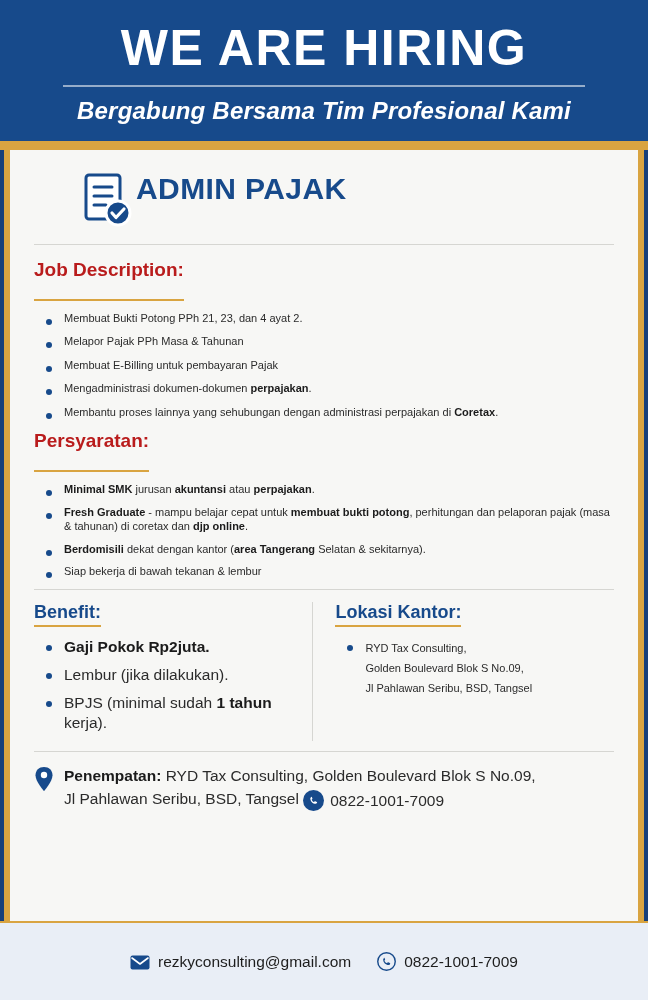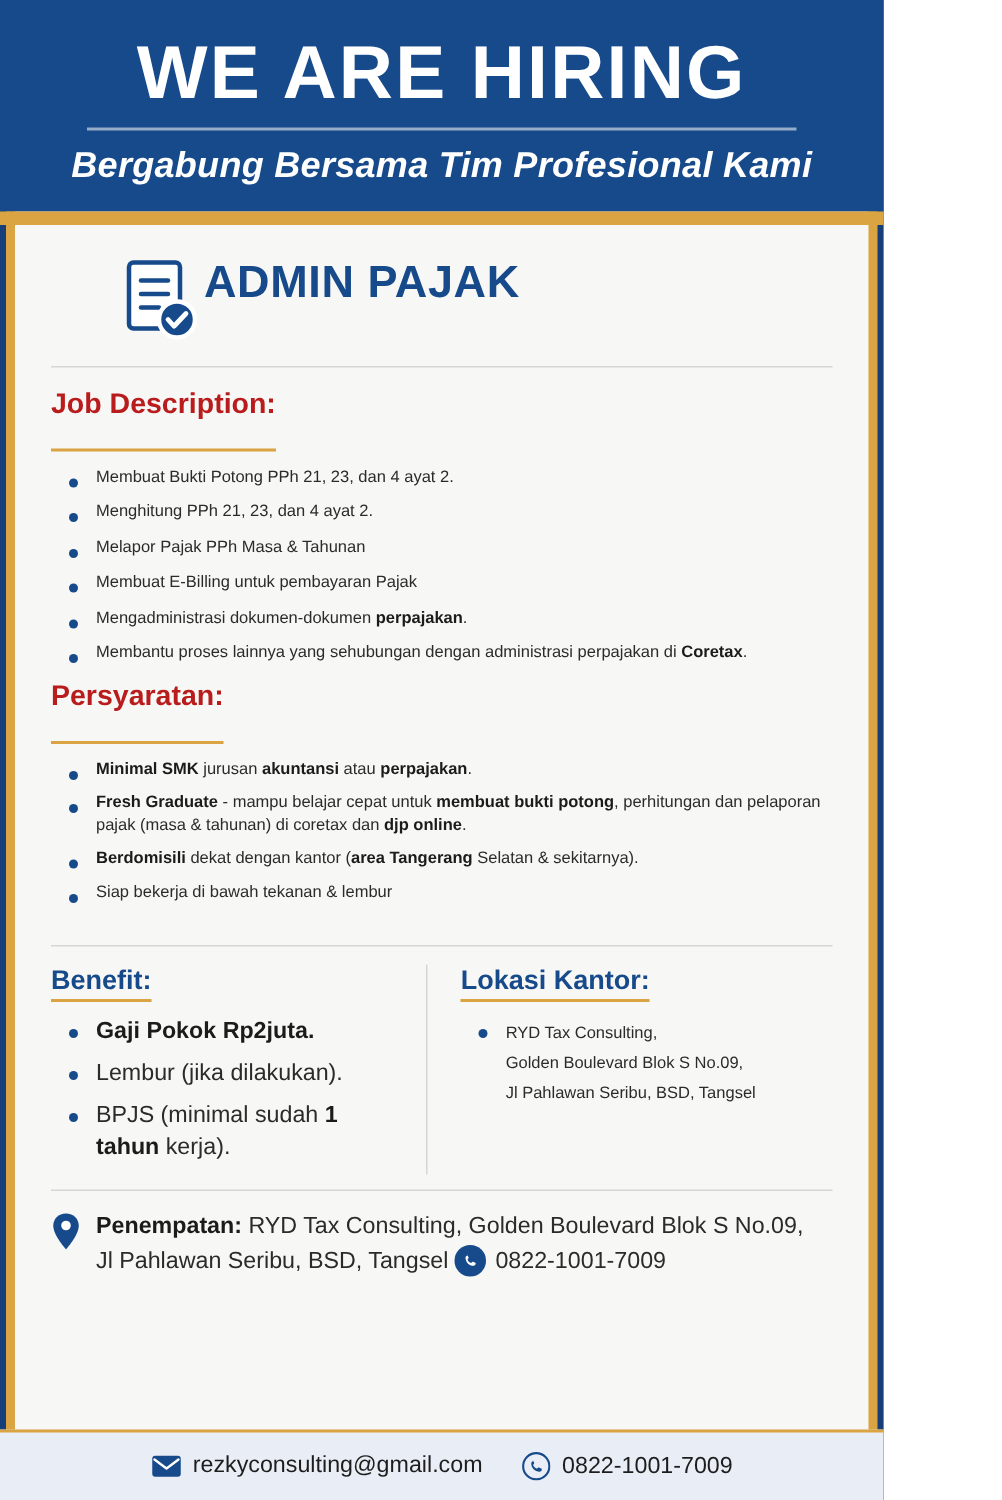--- a/index.html
+++ b/index.html
@@ -8,21 +8,21 @@
   }
   body {
     width: 668px;
     height: 1000px;
     background: #ffffff;
     font-family: "Liberation Sans", sans-serif;
     overflow: hidden;
   }
   .poster {
     position: relative;
-    width: 589px;
+    width: 648px;
     height: 1000px;
     background: #f7f7f5;
     box-sizing: border-box;
     display: flex;
     flex-direction: column;
   }
   
   .rail-left, .rail-right {
     position: absolute;
     top: 0;
@@ -145,21 +145,21 @@
     background: #174a8b;
   }
   ul.bullets.req li {
     margin-bottom: 8px;
   }
   .b { font-weight: bold; color: #1b1b1b; }
 
   
   .two-col {
     display: flex;
-    margin-top: 28px;
+    margin-top: 10px;
     border-top: 1px solid #d6d6d2;
     padding-top: 12px;
   }
   .col-left {
     flex: 1 1 48%;
     padding-right: 16px;
     box-sizing: border-box;
   }
   .col-right {
     flex: 1 1 52%;
@@ -221,23 +221,23 @@
     border-radius: 50%;
     background: #174a8b;
     color: #fff;
     vertical-align: middle;
   }
 
   
   .footer {
     background: #e9eef6;
     border-top: 2px solid #d9a441;
-    padding: 13px 20px;
-    display: flex;
-    align-items: flex-start;
+    padding: 29px 20px;
+    display: flex;
+    align-items: flex-end;
     justify-content: center;
     gap: 26px;
     position: relative;
     z-index: 6;
   }
   .footer-item {
     display: flex;
     align-items: center;
     gap: 8px;
     font-size: 15.5px;
@@ -275,21 +275,20 @@
       </span>
       <span class="job-title">ADMIN PAJAK</span>
     </div>
 
     <div class="divider"></div>
 
     <div>
       <div class="section-head">Job Description:</div>
       <ul class="bullets">
         <li>Membuat Bukti Potong PPh 21, 23, dan 4 ayat 2.</li>
-        <li>Menghitung PPh 21, 23, dan 4 ayat 2.</li>
         <li>Melapor Pajak PPh Masa &amp; Tahunan</li>
         <li>Membuat E-Billing untuk pembayaran Pajak</li>
         <li>Mengadministrasi dokumen-dokumen <span class="b">perpajakan</span>.</li>
         <li>Membantu proses lainnya yang sehubungan dengan administrasi perpajakan di <span class="b">Coretax</span>.</li>
       </ul>
     </div>
 
     <div>
       <div class="section-head">Persyaratan:</div>
       <ul class="bullets req">

